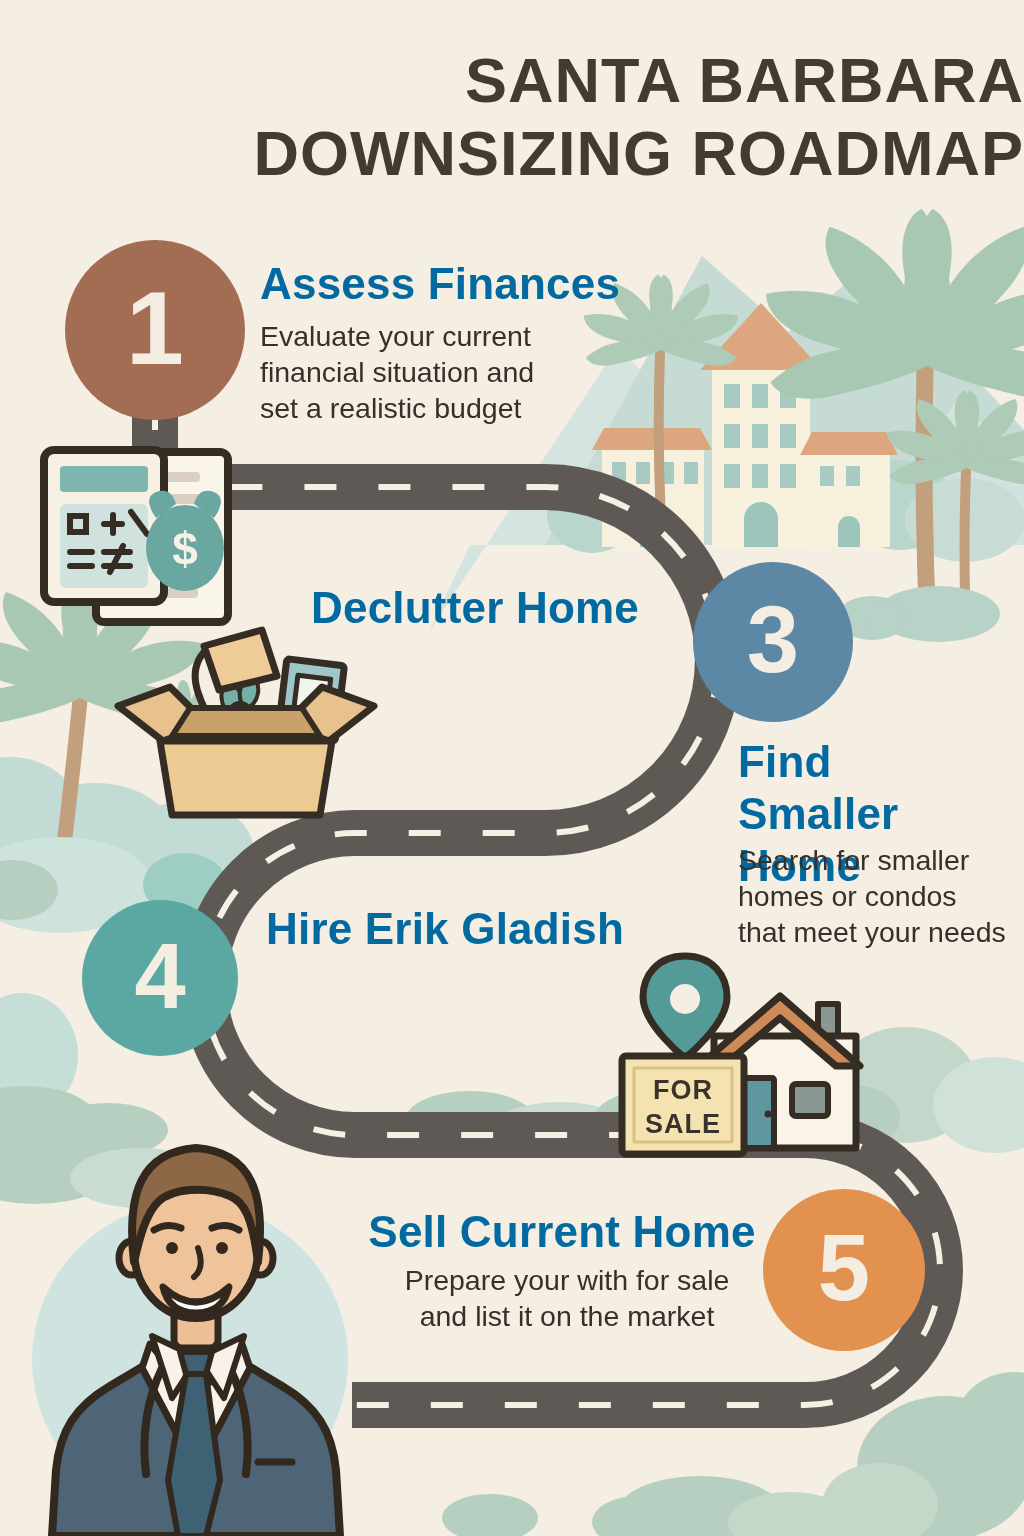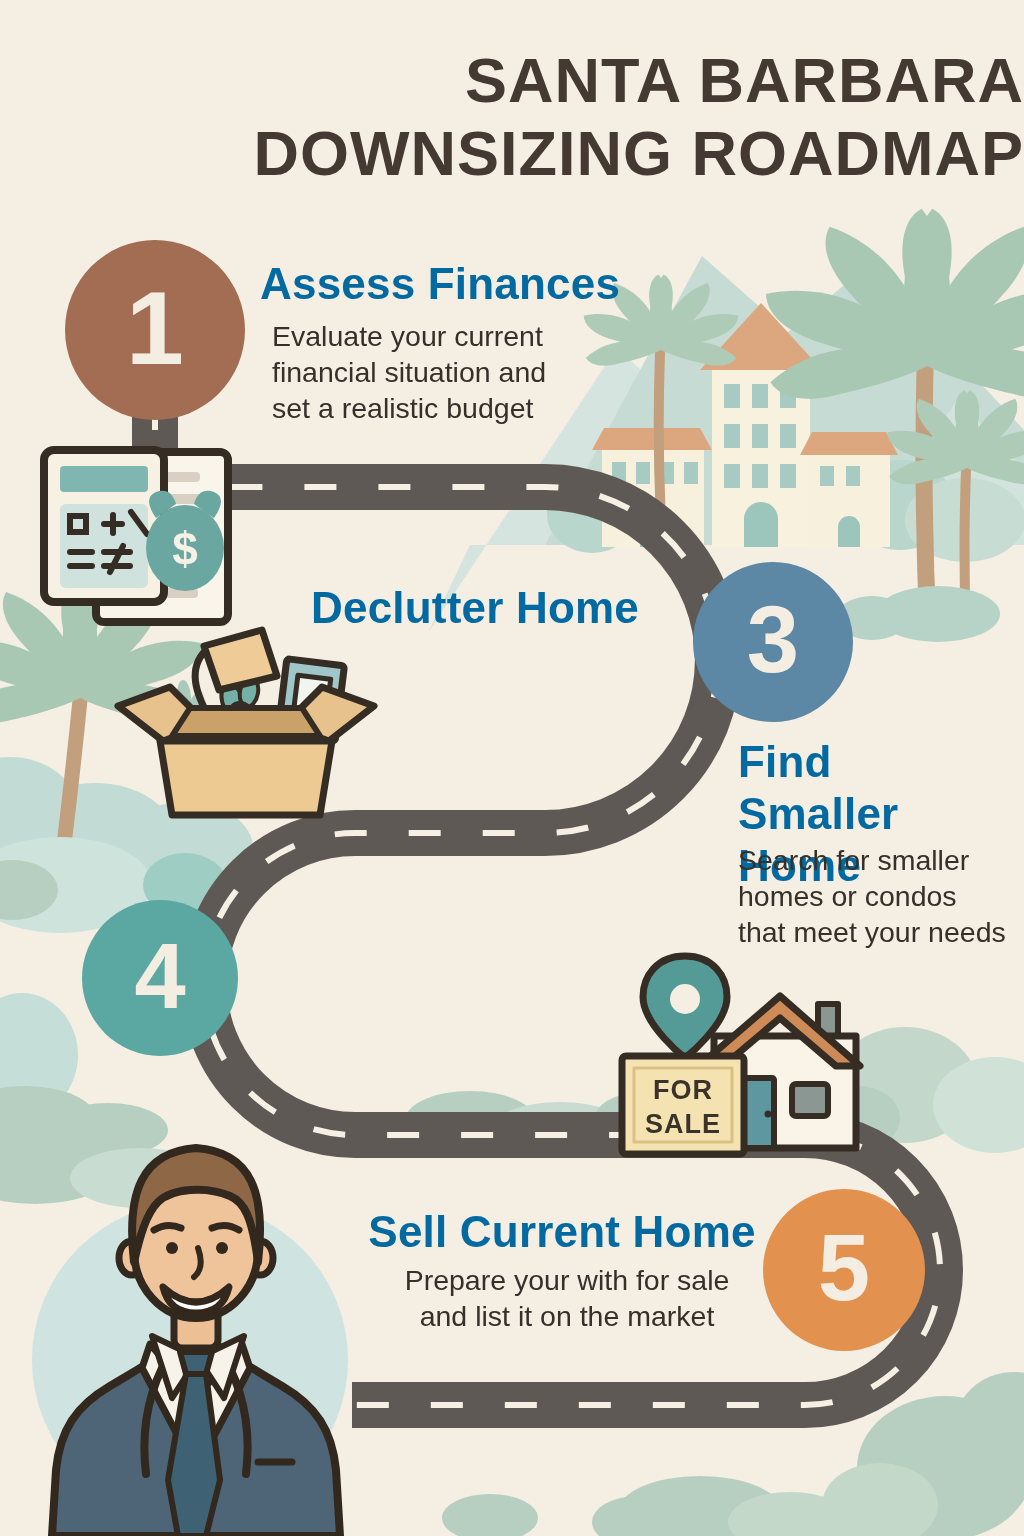--- a/index.html
+++ b/index.html
@@ -20,21 +20,21 @@
     color:#f4eee2;font-weight:700;
   }
   .step-circle .num{transform:translateY(-2px);}
   .c1{left:65px;top:240px;width:180px;height:180px;font-size:104px;}
   .c3{left:693px;top:562px;width:160px;height:160px;font-size:94px;}
   .c4{left:82px;top:900px;width:156px;height:156px;font-size:92px;}
   .c5{left:763px;top:1189px;width:162px;height:162px;font-size:94px;}
   .step-title{font-size:44px;font-weight:700;color:#0369a1;line-height:1.18;letter-spacing:.2px;}
   .step-desc{font-size:28.5px;line-height:1.27;color:#36302a;}
   .t1{left:260px;top:258px;}
-  .d1{left:260px;top:318px;margin-left:12px;}
+  .d1{left:260px;top:318px;}
   .t2{left:295px;top:582px;width:360px;text-align:center;}
   .d2{left:295px;top:638px;width:362px;text-align:center;}
   .t3{left:738px;top:736px;}
   .d3{left:738px;top:842px;}
   .t4{left:266px;top:903px;}
   .d4{left:266px;top:958px;}
   .t5{left:362px;top:1206px;width:400px;text-align:center;}
   .d5{left:382px;top:1262px;width:370px;text-align:center;}
   .sign-text{
     left:622px;top:1062px;width:122px;height:92px;
@@ -314,20 +314,21 @@
 set a realistic budget</div>
 
   <div class="abs step-title t2">Declutter Home</div>
 
   <div class="abs step-title t3">Find
 Smaller Home</div>
   <div class="abs step-desc d3">Search for smaller
 homes or condos
 that meet your needs</div>
 
+  <div class="abs step-title t4">Hire Erik Gladish</div>
 
   <div class="abs step-title t5">Sell Current Home</div>
   <div class="abs step-desc d5">Prepare your with for sale
 and list it on the market</div>
 
   <div class="abs sign-text">FOR
 SALE</div>
 </div>
 
 </body></html>

